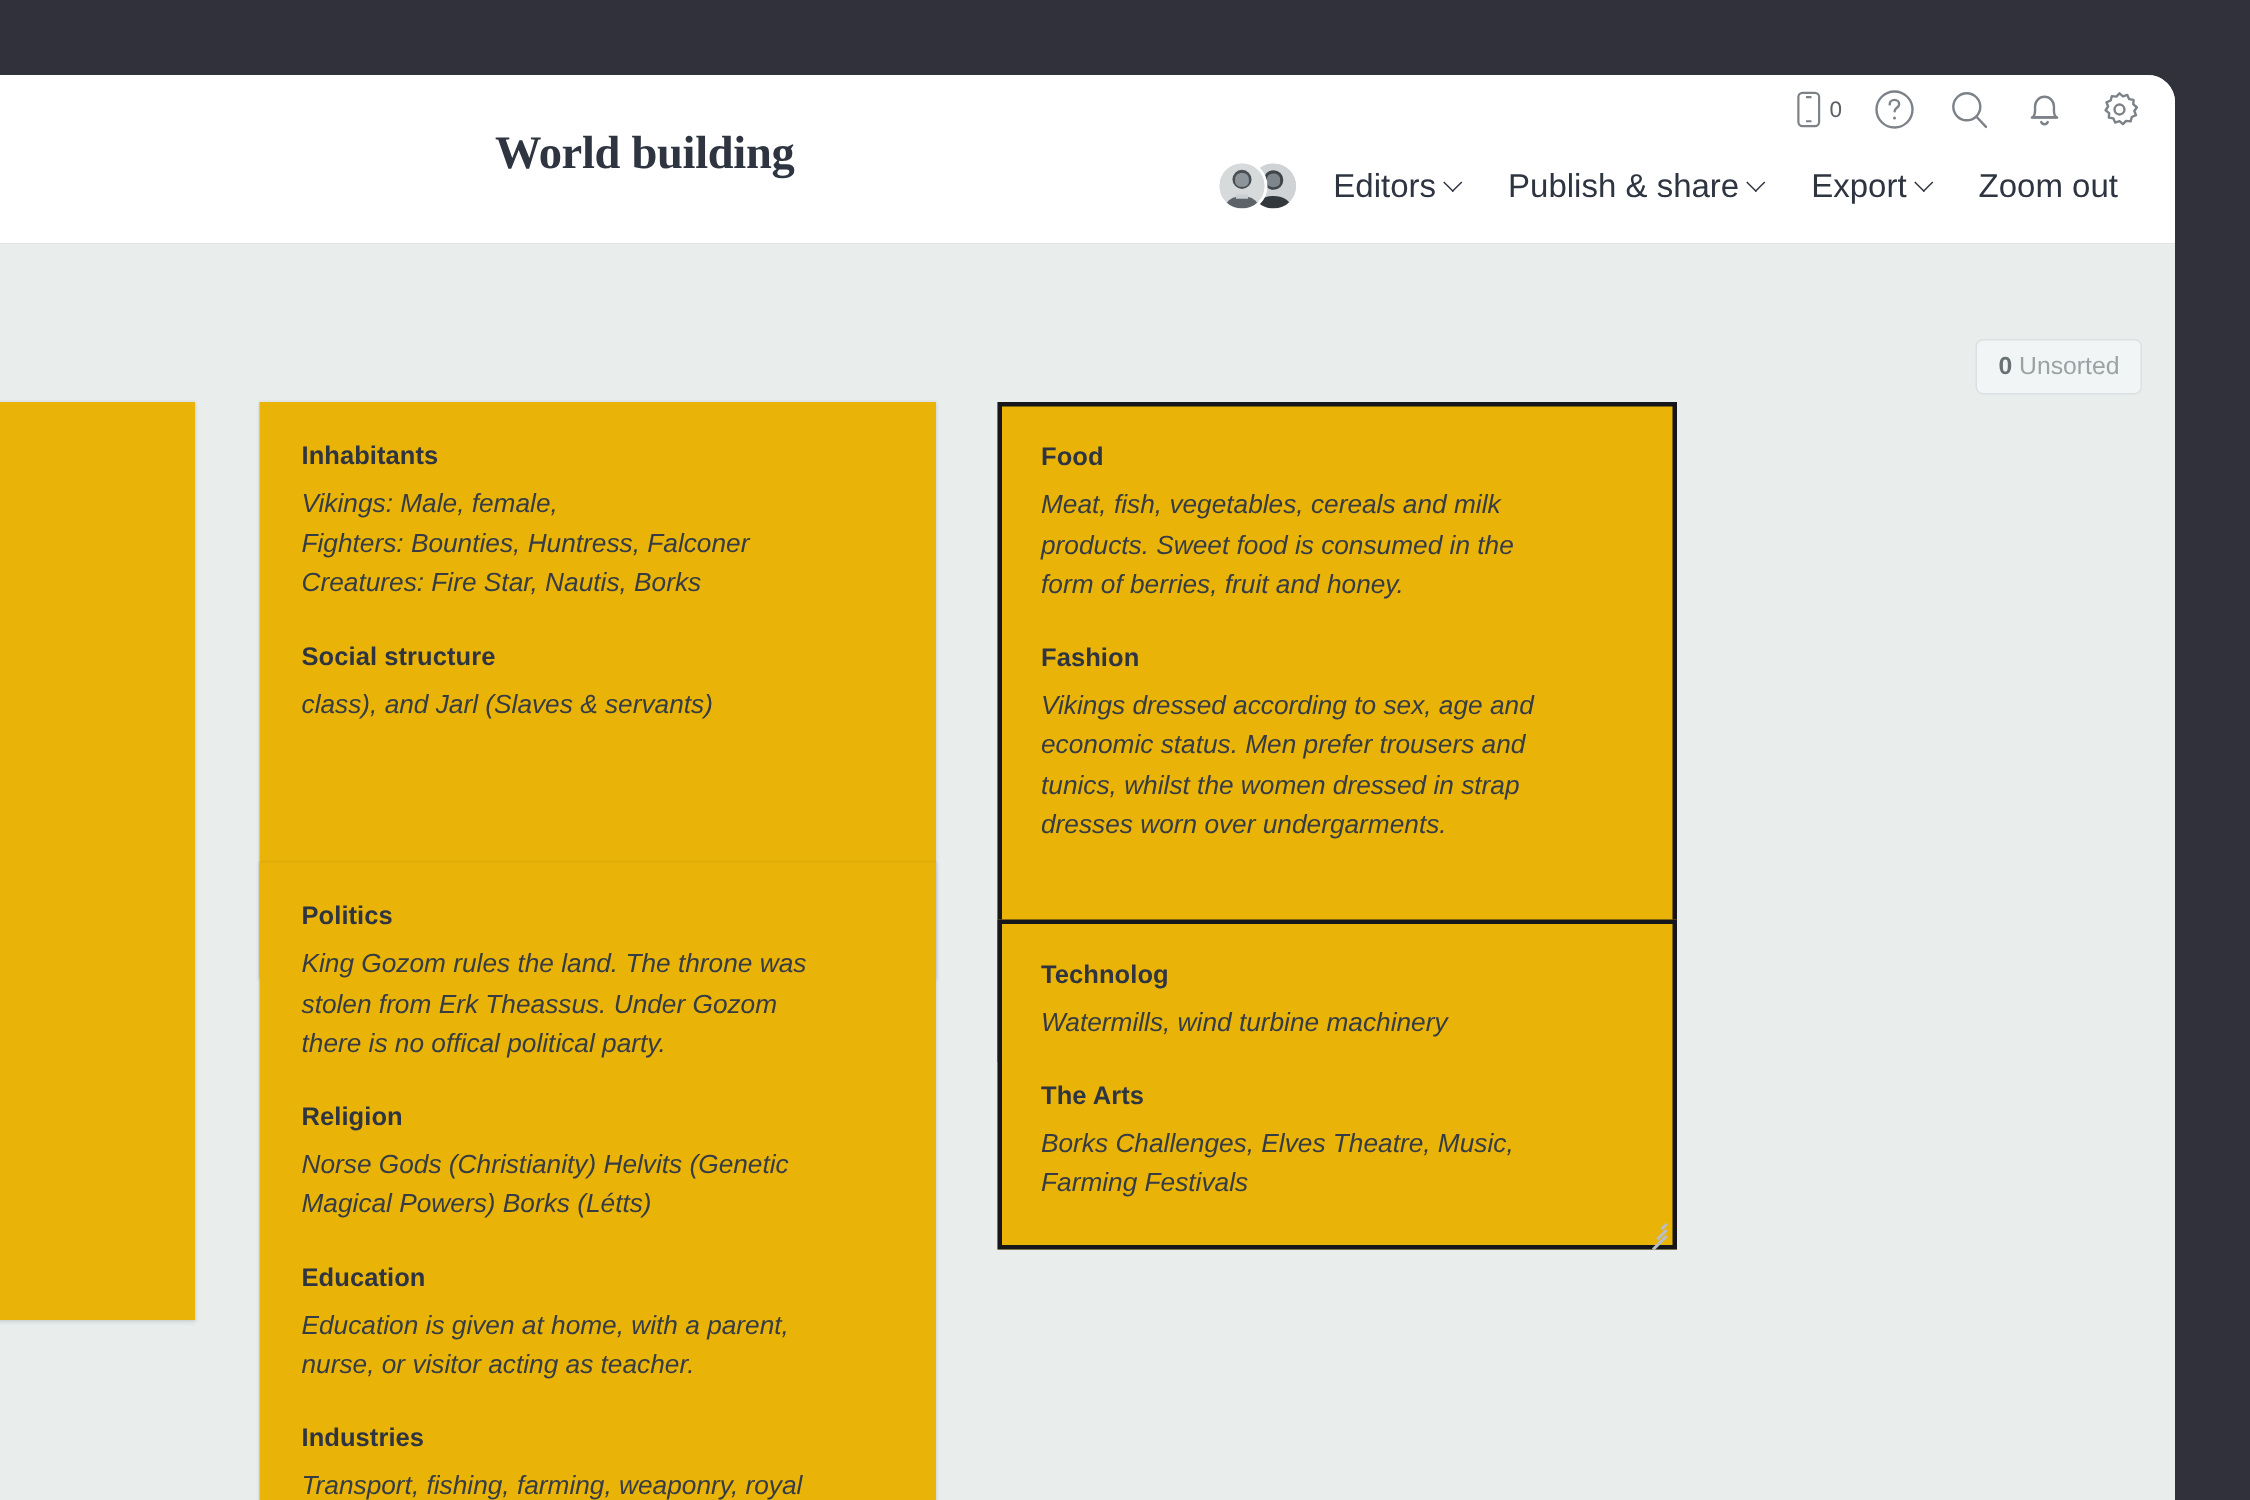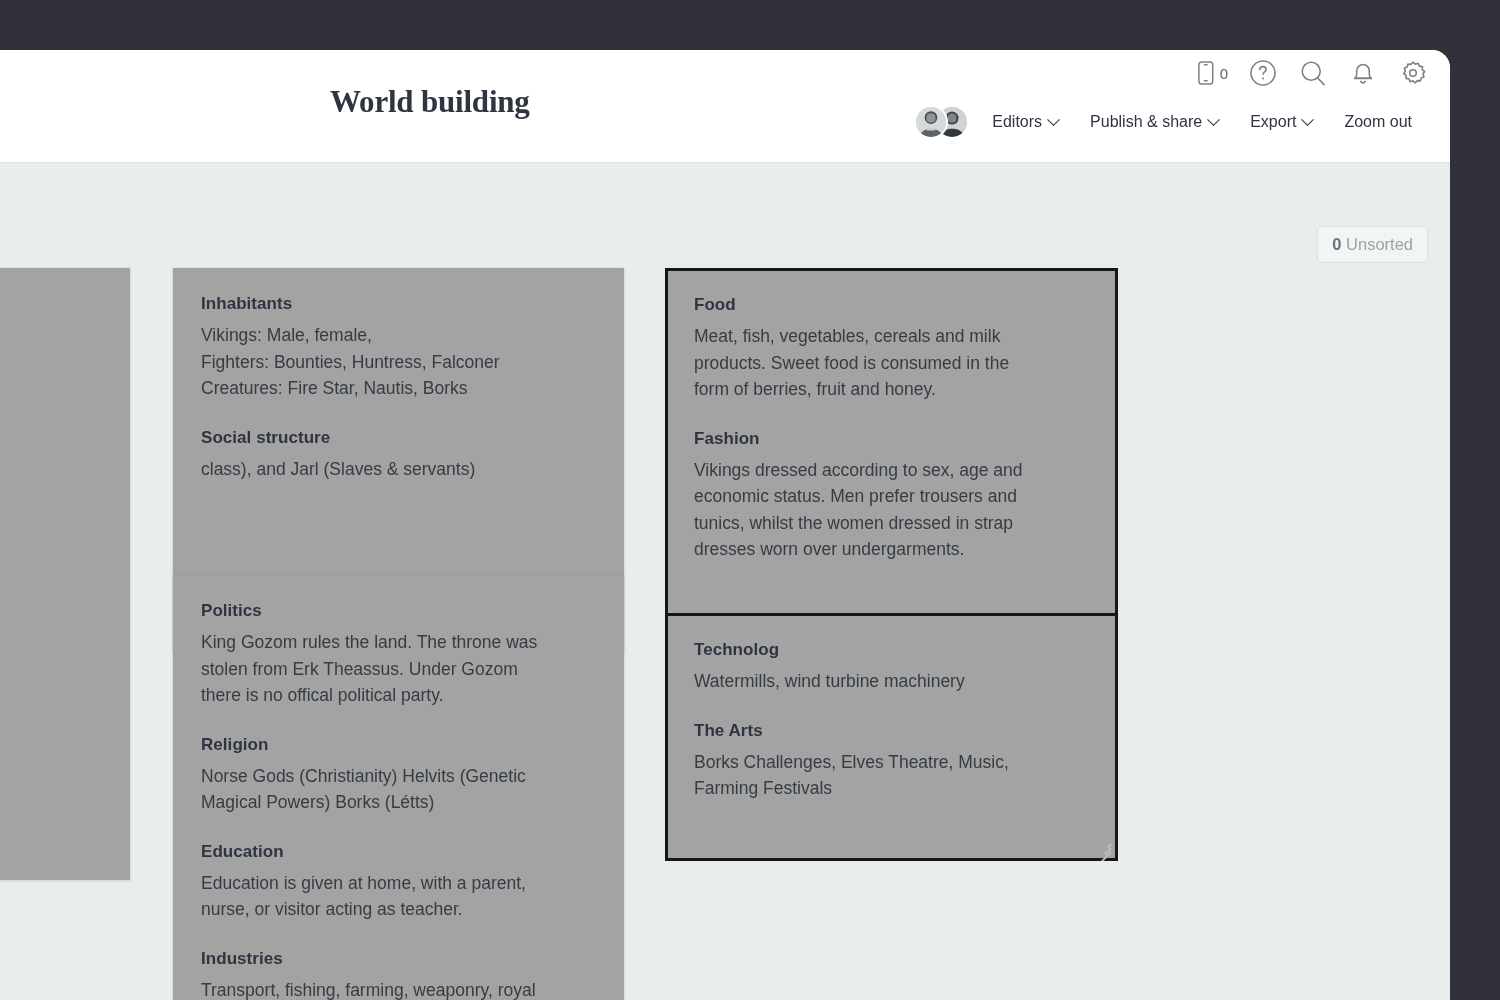--- a/index.html
+++ b/index.html
@@ -77,21 +77,21 @@
   
   .nav-row {
     position: absolute;
     right: 22px;
     top: 55px;
     display: flex;
     align-items: center;
     gap: 0;
   }
   .nav-item {
-    font-size: 16px;
+    font-size: 22px;
     color: #2e3440;
     padding: 6px 16px;
     display: flex;
     align-items: center;
     gap: 7px;
     white-space: nowrap;
     cursor: pointer;
   }
   .caret {
     display: inline-block;
@@ -140,21 +140,21 @@
     padding: 8px 14px;
     font-size: 16.5px;
     color: #9ba2a4;
     white-space: nowrap;
   }
   .unsorted-badge b { color: #6a7174; font-weight: bold; }
 
   
   .card {
     position: absolute;
-    background: #a3a3a3;
+    background: #eab308;
     padding: 26px 28px 24px 28px;
   }
   .card.plain {
     box-shadow: 0 1px 3px rgba(40,50,60,.13), 0 0 0 1px rgba(40,50,60,.03);
   }
   .card.selected {
     border: 3px solid #15171a;
     padding: 24px 26px 22px 26px;
   }
 
@@ -164,20 +164,21 @@
     font-weight: bold;
     color: #2e3440;
     letter-spacing: 0.05px;
   }
   .card h3.spaced { margin-top: 26px; }
   .card p {
     margin: 0;
     font-size: 17.5px;
     line-height: 26.5px;
     color: #353c44;
+    font-style: italic;
   }
   .card p .ln { display: block; }
 
   
   .grip {
     position: absolute;
     right: 4px; bottom: 4px;
     width: 14px; height: 14px;
     pointer-events: auto;
   }
@@ -191,21 +192,21 @@
   }
   .grip i:nth-child(1) { bottom: 2px;  width: 13px; }
   .grip i:nth-child(2) { bottom: 6px;  width: 9px; }
   .grip i:nth-child(3) { bottom: 10px; width: 5px; }
 
   
   #card-terrain  { left: -170px; top: 105px;  width: 300px;  height: 612px; }
   #card-inhab    { left: 173px;  top: 105px;  width: 451px;  height: 384px; }
   #card-politics { left: 173px;  top: 412px;  width: 451px;  height: 520px; }
   #card-food     { left: 665px;  top: 105px;  width: 453px;  height: 440px; }
-  #card-tech     { left: 665px;  top: 450px;  width: 453px;  height: 248px; }
+  #card-tech     { left: 665px;  top: 450px;  width: 453px;  height: 220px; }
 </style>
 </head>
 <body>
 
 <div id="app">
 
   <div class="panel">
 
     <div class="header">
 

